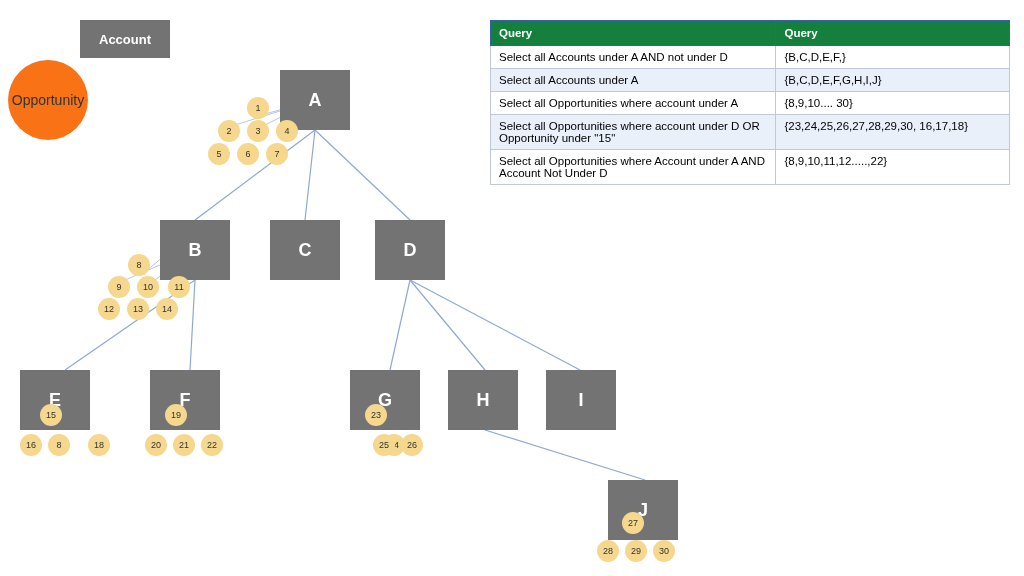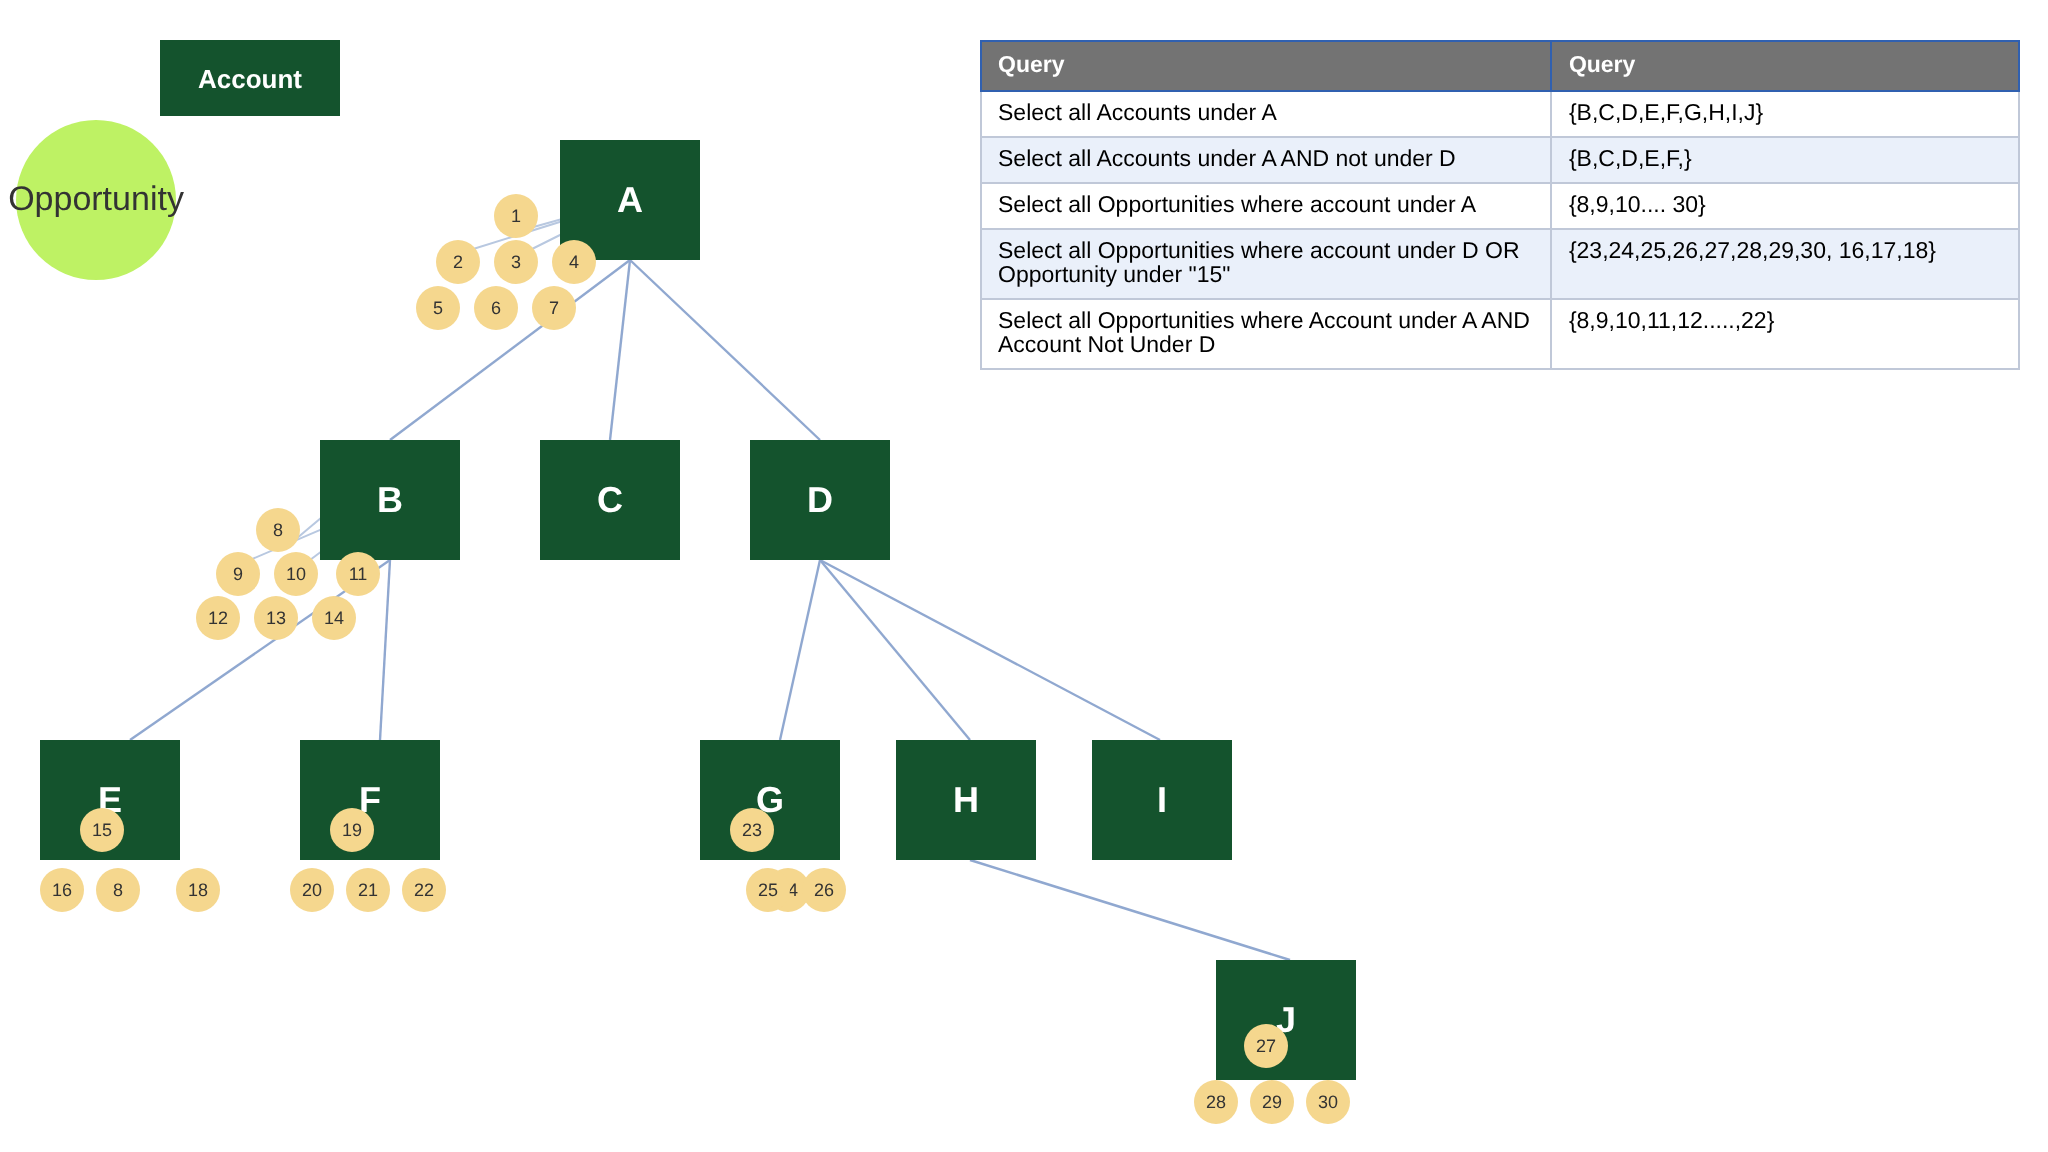--- a/index.html
+++ b/index.html
@@ -35,35 +35,35 @@
       display: flex;
       align-items: center;
       justify-content: center;
       font-size: 13px;
       font-weight: 500;
     }
     
     .legend-opportunity {
       position: absolute;
       top: 60px; left: 10px;
-      background: #bef264;
+      background: #f97316;
       border-radius: 50%;
       width: 80px;
       height: 80px;
       display: flex;
       align-items: center;
       justify-content: center;
-      font-size: 17px;
+      font-size: 14px;
       color: #333;
       text-align: center;
     }
     
     .acct-node {
       position: absolute;
-      background: #14532d;
+      background: #737373;
       color: white;
       display: flex;
       align-items: center;
       justify-content: center;
       font-size: 18px;
       font-weight: 600;
     }
     
     .opp-node {
       position: absolute;
@@ -83,21 +83,21 @@
       height: 576px;
       pointer-events: none;
     }
     
     table {
       border-collapse: collapse;
       width: 100%;
       font-size: 11.5px;
     }
     table th {
-      background: #737373;
+      background: #15803d;
       color: white;
       padding: 6px 8px;
       text-align: left;
       border: 1px solid #3060b0;
       margin-top: 37px;
     }
     table td {
       padding: 5px 8px;
       border: 1px solid #c0c8d8;
       vertical-align: top;
@@ -215,26 +215,26 @@
 <div class="table-area">
   <table>
     <thead>
       <tr>
         <th style="width:55%;">Query</th>
         <th style="width:45%;">Query</th>
       </tr>
     </thead>
     <tbody id="table-body">
     <tr>
+          <td>Select all Accounts under A AND not under D</td>
+          <td>{B,C,D,E,F,}</td>
+        </tr>
+        <tr>
           <td>Select all Accounts under A</td>
           <td>{B,C,D,E,F,G,H,I,J}</td>
-        </tr>
-        <tr>
-          <td>Select all Accounts under A AND not under D</td>
-          <td>{B,C,D,E,F,}</td>
         </tr>
         <tr>
           <td>Select all Opportunities where account under A</td>
           <td>{8,9,10.... 30}</td>
         </tr>
         <tr>
           <td>Select all Opportunities where account under D OR Opportunity under "15"</td>
           <td>{23,24,25,26,27,28,29,30, 16,17,18}</td>
         </tr>
         <tr>

